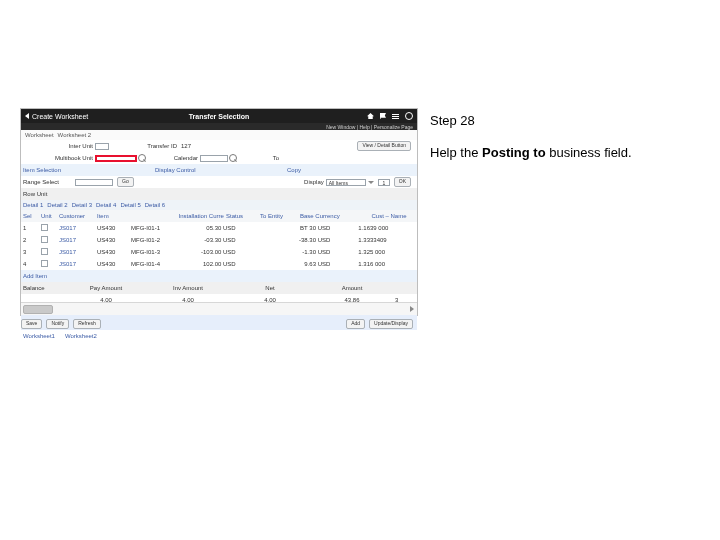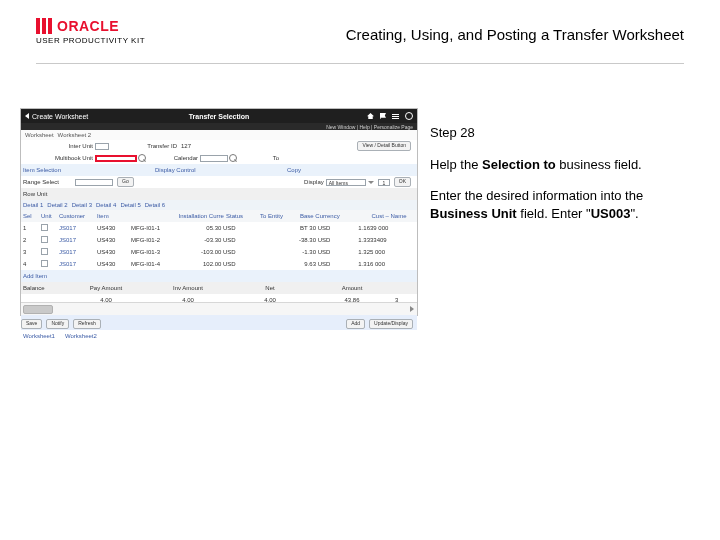--- a/index.html
+++ b/index.html
@@ -8,21 +8,21 @@
   .hdr{position:absolute;top:18px;left:36px;right:36px;height:46px}
   .logo{display:flex;align-items:center;gap:5px}
   .logo-bars{display:inline-flex;gap:2px}
   .logo-bars span{display:inline-block;width:4px;height:16px;background:#e8102e}
   .logo-word{font:bold 14px Arial;color:#e8102e;letter-spacing:.5px}
   .logo-sub{font:8px Arial;color:#000;letter-spacing:.5px;margin-top:2px}
   .hdr-line{position:absolute;left:0;right:0;bottom:0;height:1px;background:#c9c9c9}
   .doc-title{position:absolute;right:0;top:8px;font:15px Arial}
   
   .left{position:absolute;left:20px;top:108px;width:396px;height:206px;border:1px solid #bdbdbd}
-  .right{position:absolute;left:430px;top:124px;width:268px;font:13px Arial;line-height:1.35}
+  .right{position:absolute;left:430px;top:112px;width:268px;font:13px Arial;line-height:1.35}
   .right p{margin:0 0 14px 0}
   
   .appbar{height:14px;background:#1f1f1f;color:#fff;display:flex;align-items:center;font:7px Arial;position:relative}
   .appbar .back{display:inline-flex;align-items:center;gap:3px;margin-left:4px}
   .appbar .chev{display:inline-block;width:0;height:0;border-top:3px solid transparent;border-bottom:3px solid transparent;border-right:4px solid #fff}
   .appbar .title{position:absolute;left:50%;transform:translateX(-50%);font-weight:bold}
   .appbar .ricons{position:absolute;right:4px;display:flex;gap:6px;align-items:center}
   .appbar .ico-home{width:7px;height:6px;background:#fff;clip-path:polygon(50% 0,100% 55%,82% 55%,82% 100%,18% 100%,18% 55%,0 55%)}
   .appbar .ico-flag{width:6px;height:6px;background:#fff;clip-path:polygon(0 0,100% 0,80% 40%,100% 80%,10% 80%,10% 100%,0 100%)}
   .appbar .ico-menu{width:7px;height:5px;background:linear-gradient(#fff,#fff) 0 0/100% 1px no-repeat,linear-gradient(#fff,#fff) 0 2px/100% 1px no-repeat,linear-gradient(#fff,#fff) 0 4px/100% 1px no-repeat}
@@ -48,43 +48,25 @@
   .sb .arrow span{display:inline-block;width:0;height:0;border-top:3px solid transparent;border-bottom:3px solid transparent}
   .sb .al{left:0}.sb .al span{border-right:4px solid #888}
   .sb .ar{right:0}.sb .ar span{border-left:4px solid #888}
   .tri{display:inline-block;width:0;height:0;border-left:3px solid transparent;border-right:3px solid transparent;border-top:3px solid #888;margin-left:2px}
 </style>
 </head>
 <body>
 
 <div class="page">
 
-  <div class="hdr">
-    <div>
-      <div class="logo">
-        <span class="logo-bars">
-            <span></span>
-            <span></span>
-            <span></span>
-          </span>
-        <span class="logo-word">ORACLE</span>
-      </div>
-      <div class="logo-sub">USER PRODUCTIVITY KIT</div>
-    </div>
-    <div class="doc-title">Creating, Using, and Posting a Transfer Worksheet</div>
-    <div class="hdr-line"></div>
-  </div>
 
   <div class="right">
     <p>Step 28</p>
     <p>
-      <span>Help the </span><b>Selection to</b><span> business field.</span>
-    </p>
-    <p>
-      <span>Enter the desired information into the </span><b>Business Unit</b><span> field. Enter "</span><b>US003</b><span>".</span>
+      <span>Help the </span><b>Posting to</b><span> business field.</span>
     </p>
   </div>
 
   <div class="left">
     <div class="appbar">
       <span class="back">
         <span class="chev"></span>
         <span>Create Worksheet</span>
       </span>
       <span class="title">Transfer Selection</span>

